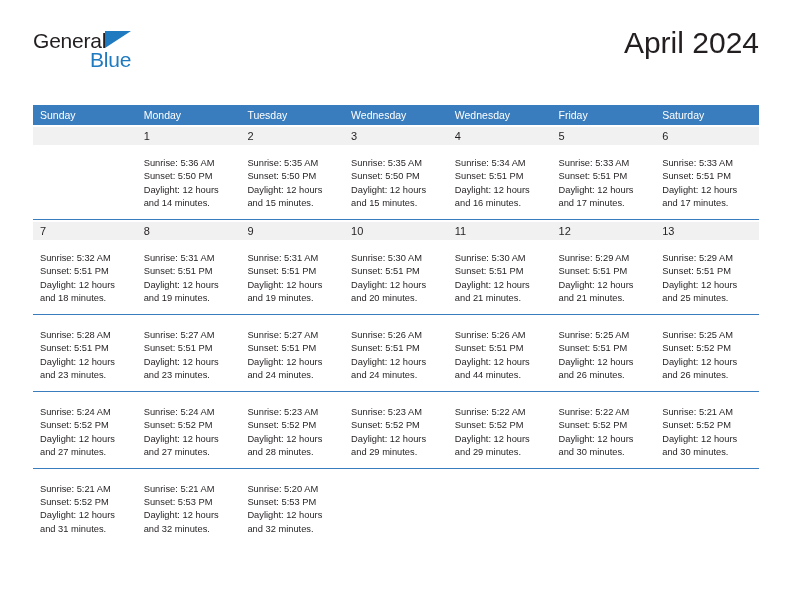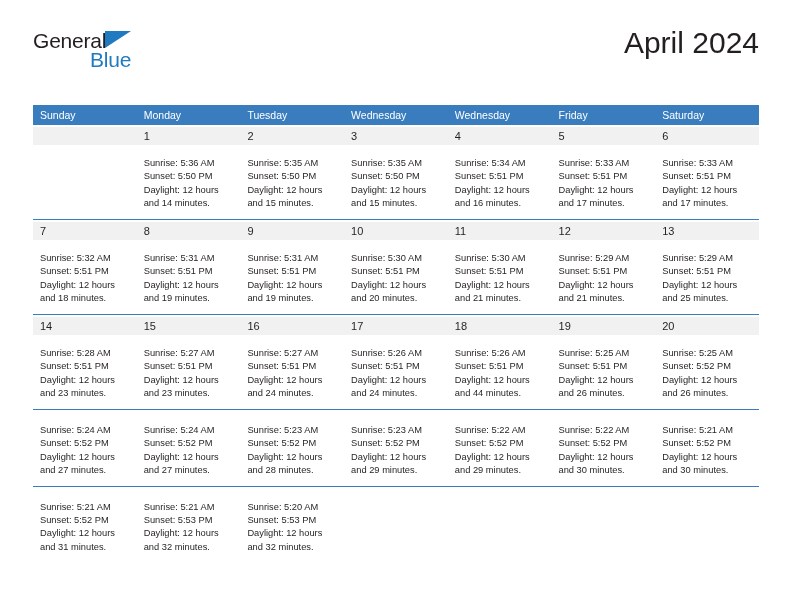--- a/index.html
+++ b/index.html
@@ -286,29 +286,20 @@
               <div class="line">Sunrise: 5:29 AM</div>
               <div class="line">Sunset: 5:51 PM</div>
               <div class="line">Daylight: 12 hours</div>
               <div class="line">and 25 minutes.</div>
             </td>
           </tr>
           <tr class="week-sep with-rule">
             <td colspan="7"></td>
           </tr>
           <tr>
-            <td class="daynum">14</td>
-            <td class="daynum">15</td>
-            <td class="daynum">16</td>
-            <td class="daynum">17</td>
-            <td class="daynum">18</td>
-            <td class="daynum">19</td>
-            <td class="daynum">20</td>
-          </tr>
-          <tr>
             <td class="daybody">
               <div class="line">Sunrise: 5:28 AM</div>
               <div class="line">Sunset: 5:51 PM</div>
               <div class="line">Daylight: 12 hours</div>
               <div class="line">and 23 minutes.</div>
             </td>
             <td class="daybody">
               <div class="line">Sunrise: 5:27 AM</div>
               <div class="line">Sunset: 5:51 PM</div>
               <div class="line">Daylight: 12 hours</div>

